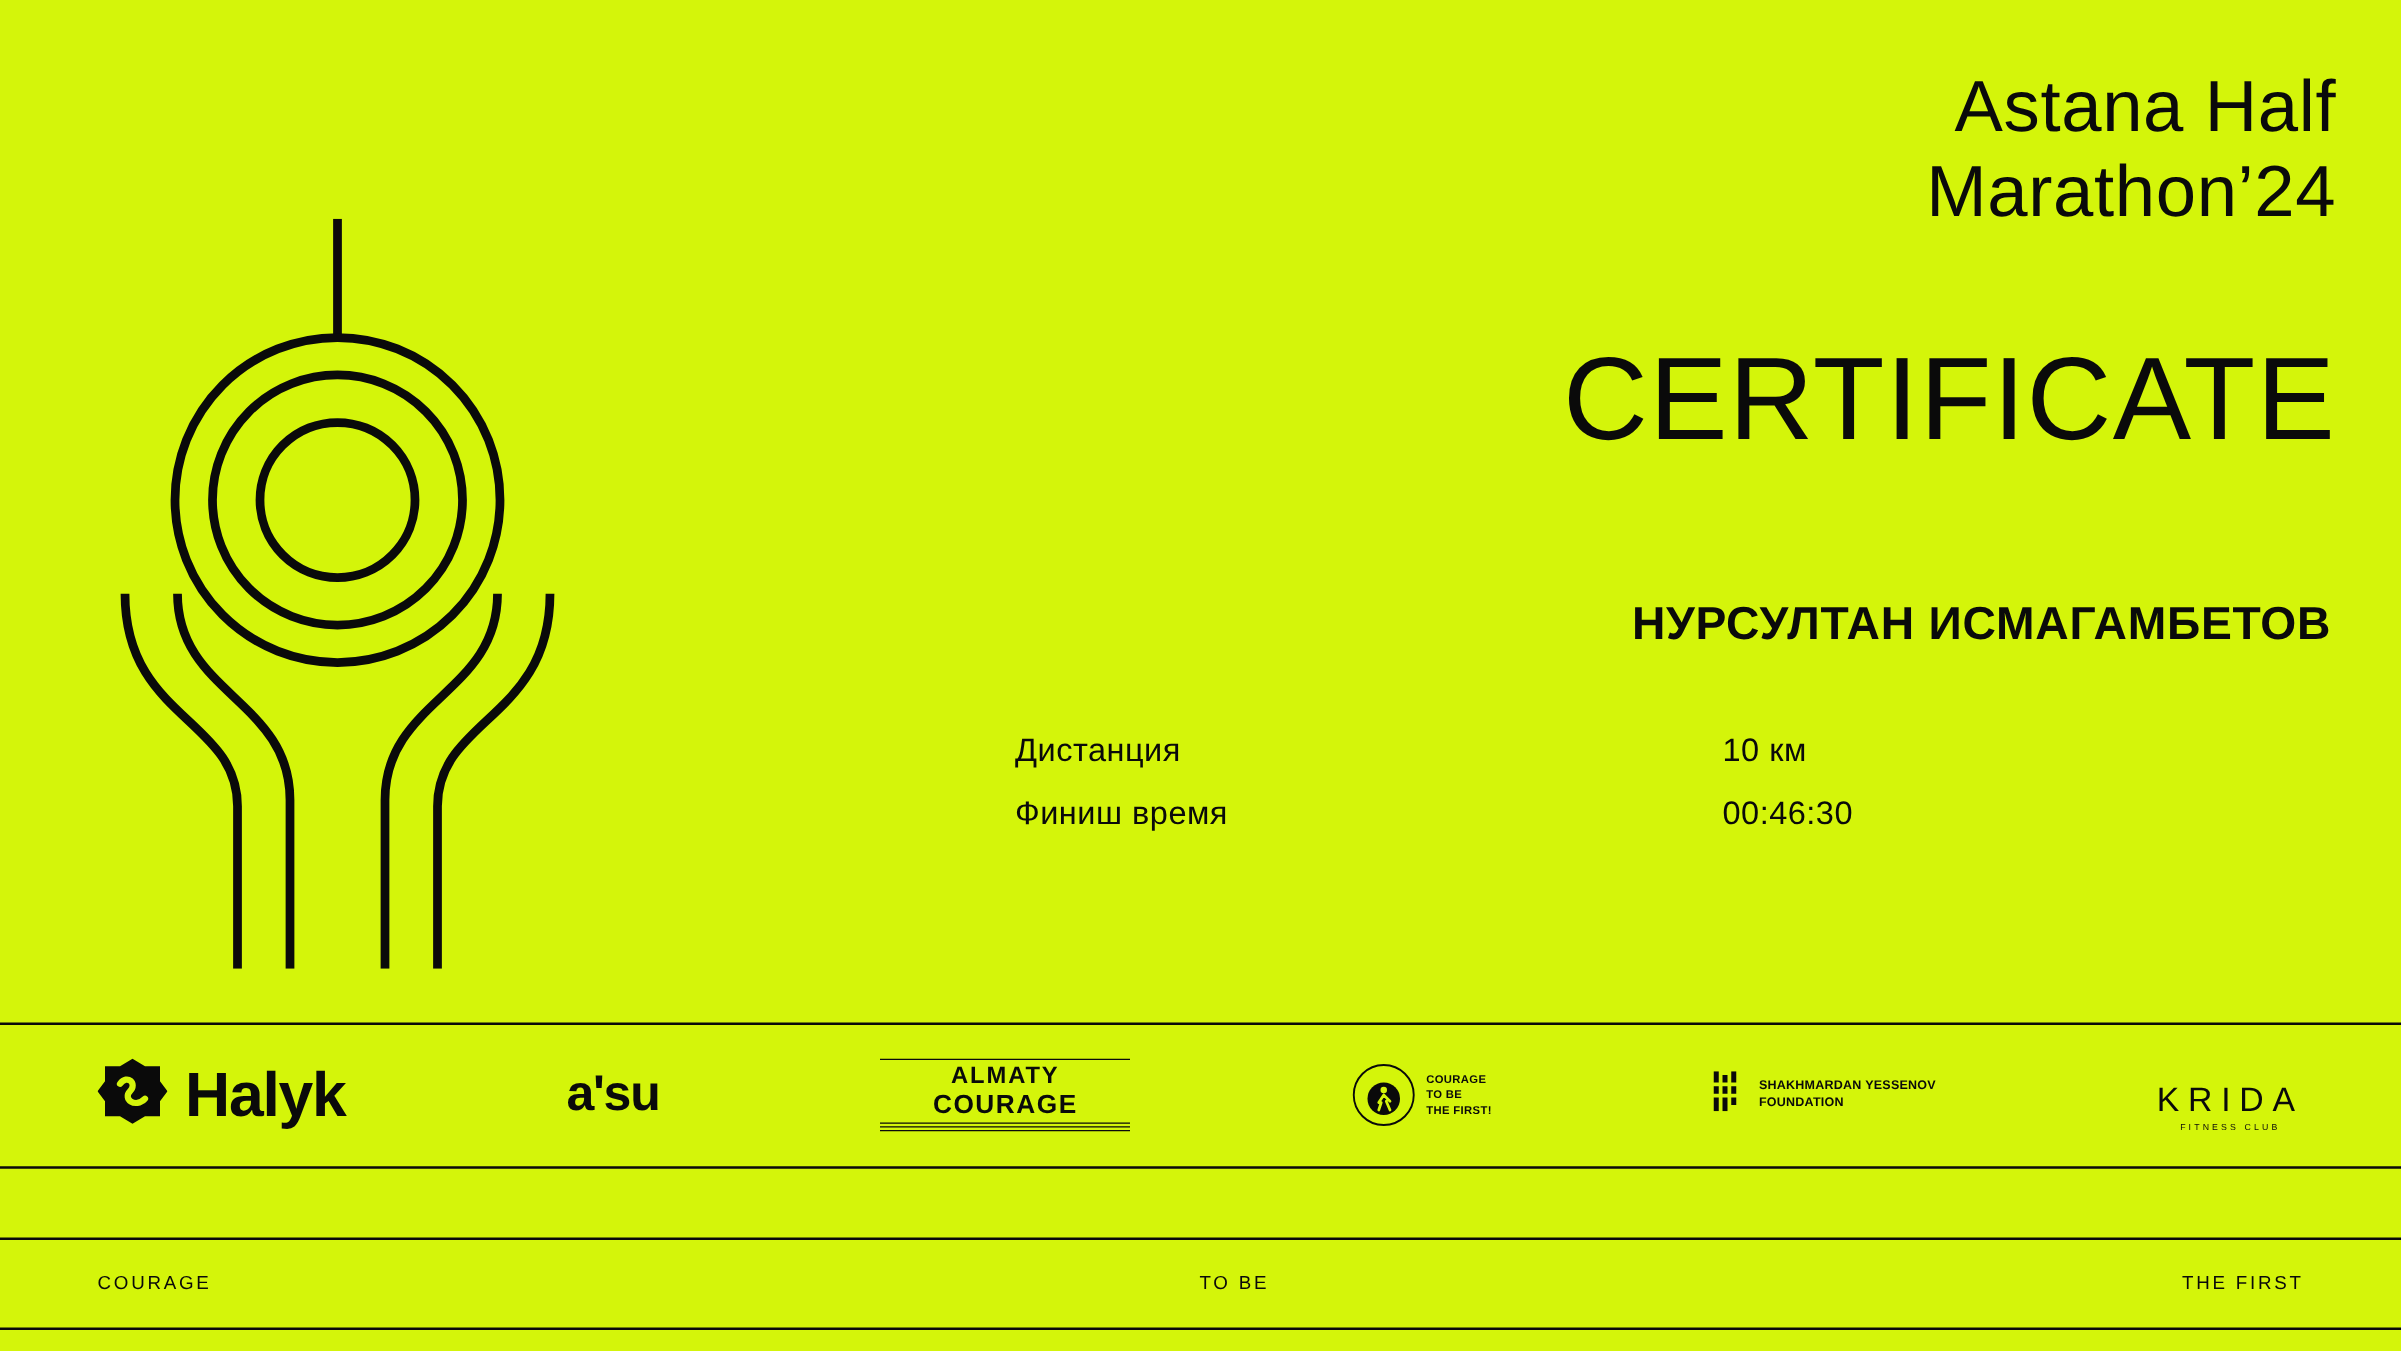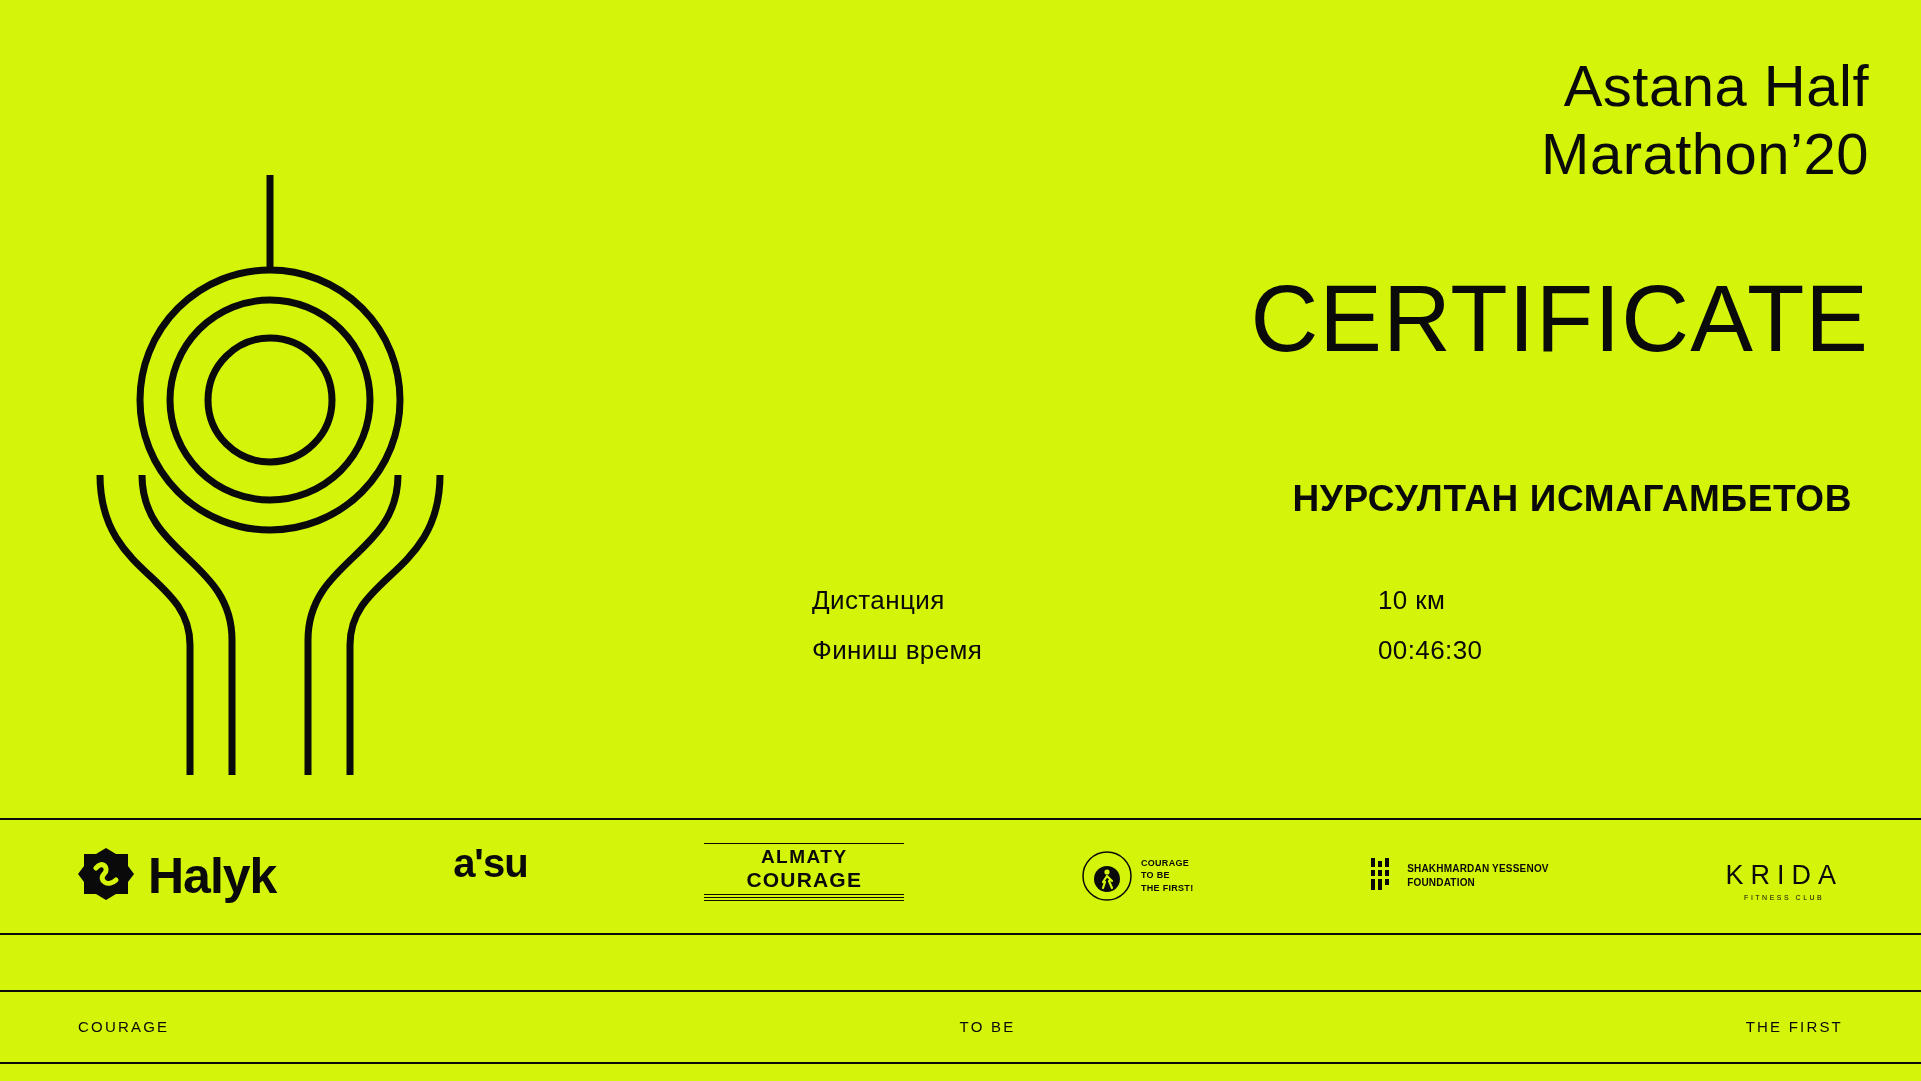--- a/index.html
+++ b/index.html
@@ -54,21 +54,21 @@
     right: 52px;
     top: 272px;
     text-align: right;
     font-size: 94px;
     line-height: 1;
     letter-spacing: 1px;
     font-weight: 400;
   }
   .recipient {
     position: absolute;
-    right: 69px;
+    right: 56px;
     top: 478px;
     text-align: right;
     font-size: 37px;
     font-weight: 700;
     letter-spacing: 0.6px;
   }
 
   .details {
     position: absolute;
     left: 812px;
@@ -112,20 +112,21 @@
     width: 100%;
     height: 115px;
     display: flex;
     align-items: center;
     justify-content: space-between;
     padding: 0 78px;
     box-sizing: border-box;
   }
   .sponsor {
     display: flex;
+    align-items: center;
     justify-content: center;
     height: 70px;
   }
 
   
   .halyk {
     display: flex;
     align-items: center;
     gap: 14px;
   }
@@ -246,21 +247,21 @@
         <circle cx="190" cy="225" r="100" stroke="#0a0a0a" stroke-width="7" fill="none"></circle>
         <circle cx="190" cy="225" r="62" stroke="#0a0a0a" stroke-width="7" fill="none"></circle>
         <path d="M20 300 C20 400 110 400 110 470 L110 600" stroke="#0a0a0a" stroke-width="7" fill="none"></path>
         <path d="M62 300 C62 380 152 385 152 465 L152 600" stroke="#0a0a0a" stroke-width="7" fill="none"></path>
         <path d="M360 300 C360 400 270 400 270 470 L270 600" stroke="#0a0a0a" stroke-width="7" fill="none"></path>
         <path d="M318 300 C318 380 228 385 228 465 L228 600" stroke="#0a0a0a" stroke-width="7" fill="none"></path>
       </svg>
     </div>
 
     <div class="event-title">Astana Half
-Marathon’20</div>
+Marathon’24</div>
 
     <div class="cert-word">CERTIFICATE</div>
 
     <div class="recipient">НУРСУЛТАН ИСМАГАМБЕТОВ</div>
 
     <div class="details">
       <div class="detail-row">
         <div class="detail-label">Дистанция</div>
         <div class="detail-value">10 км</div>
       </div>

